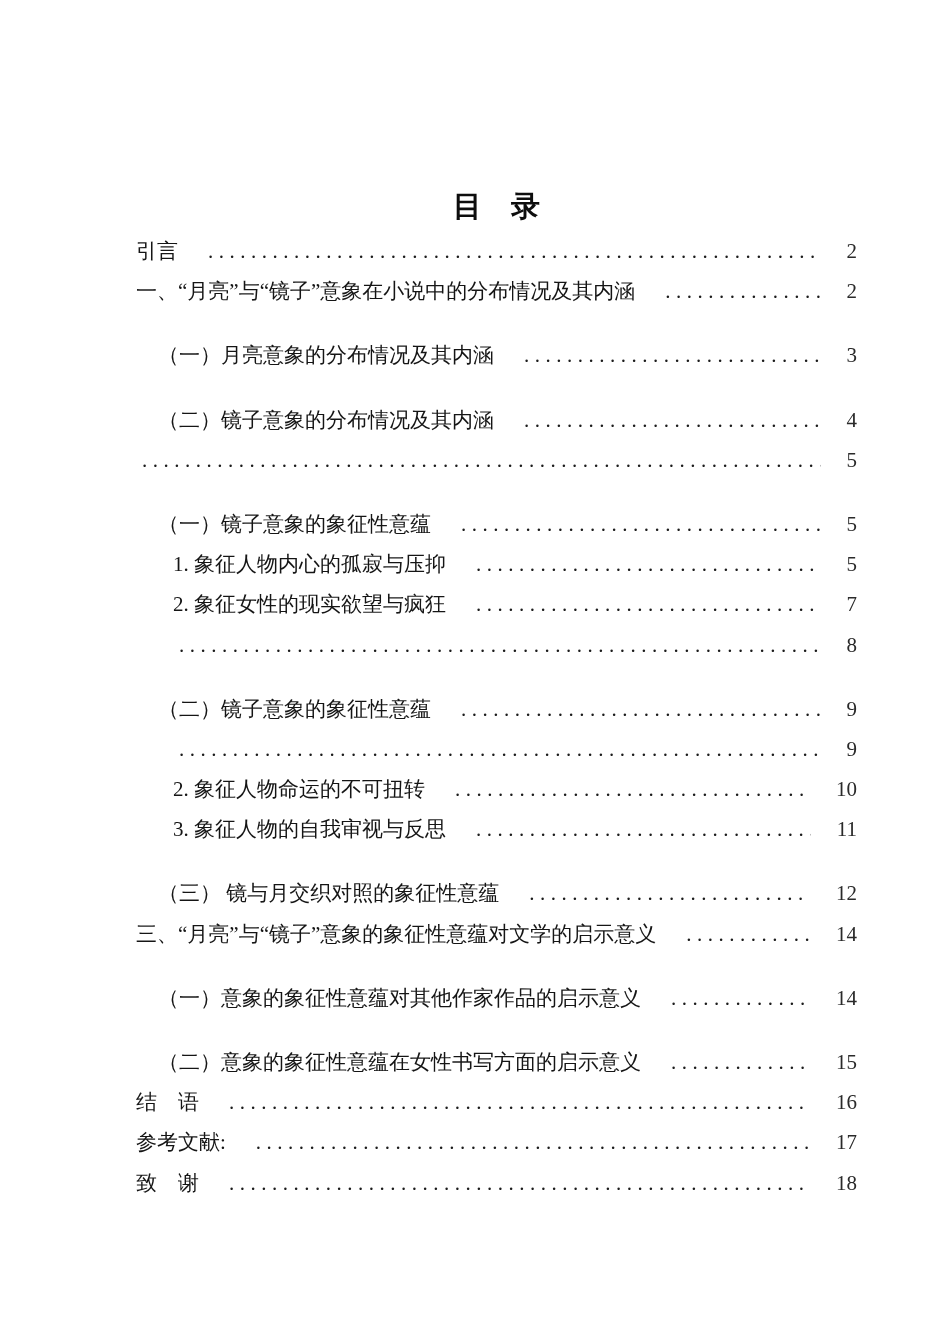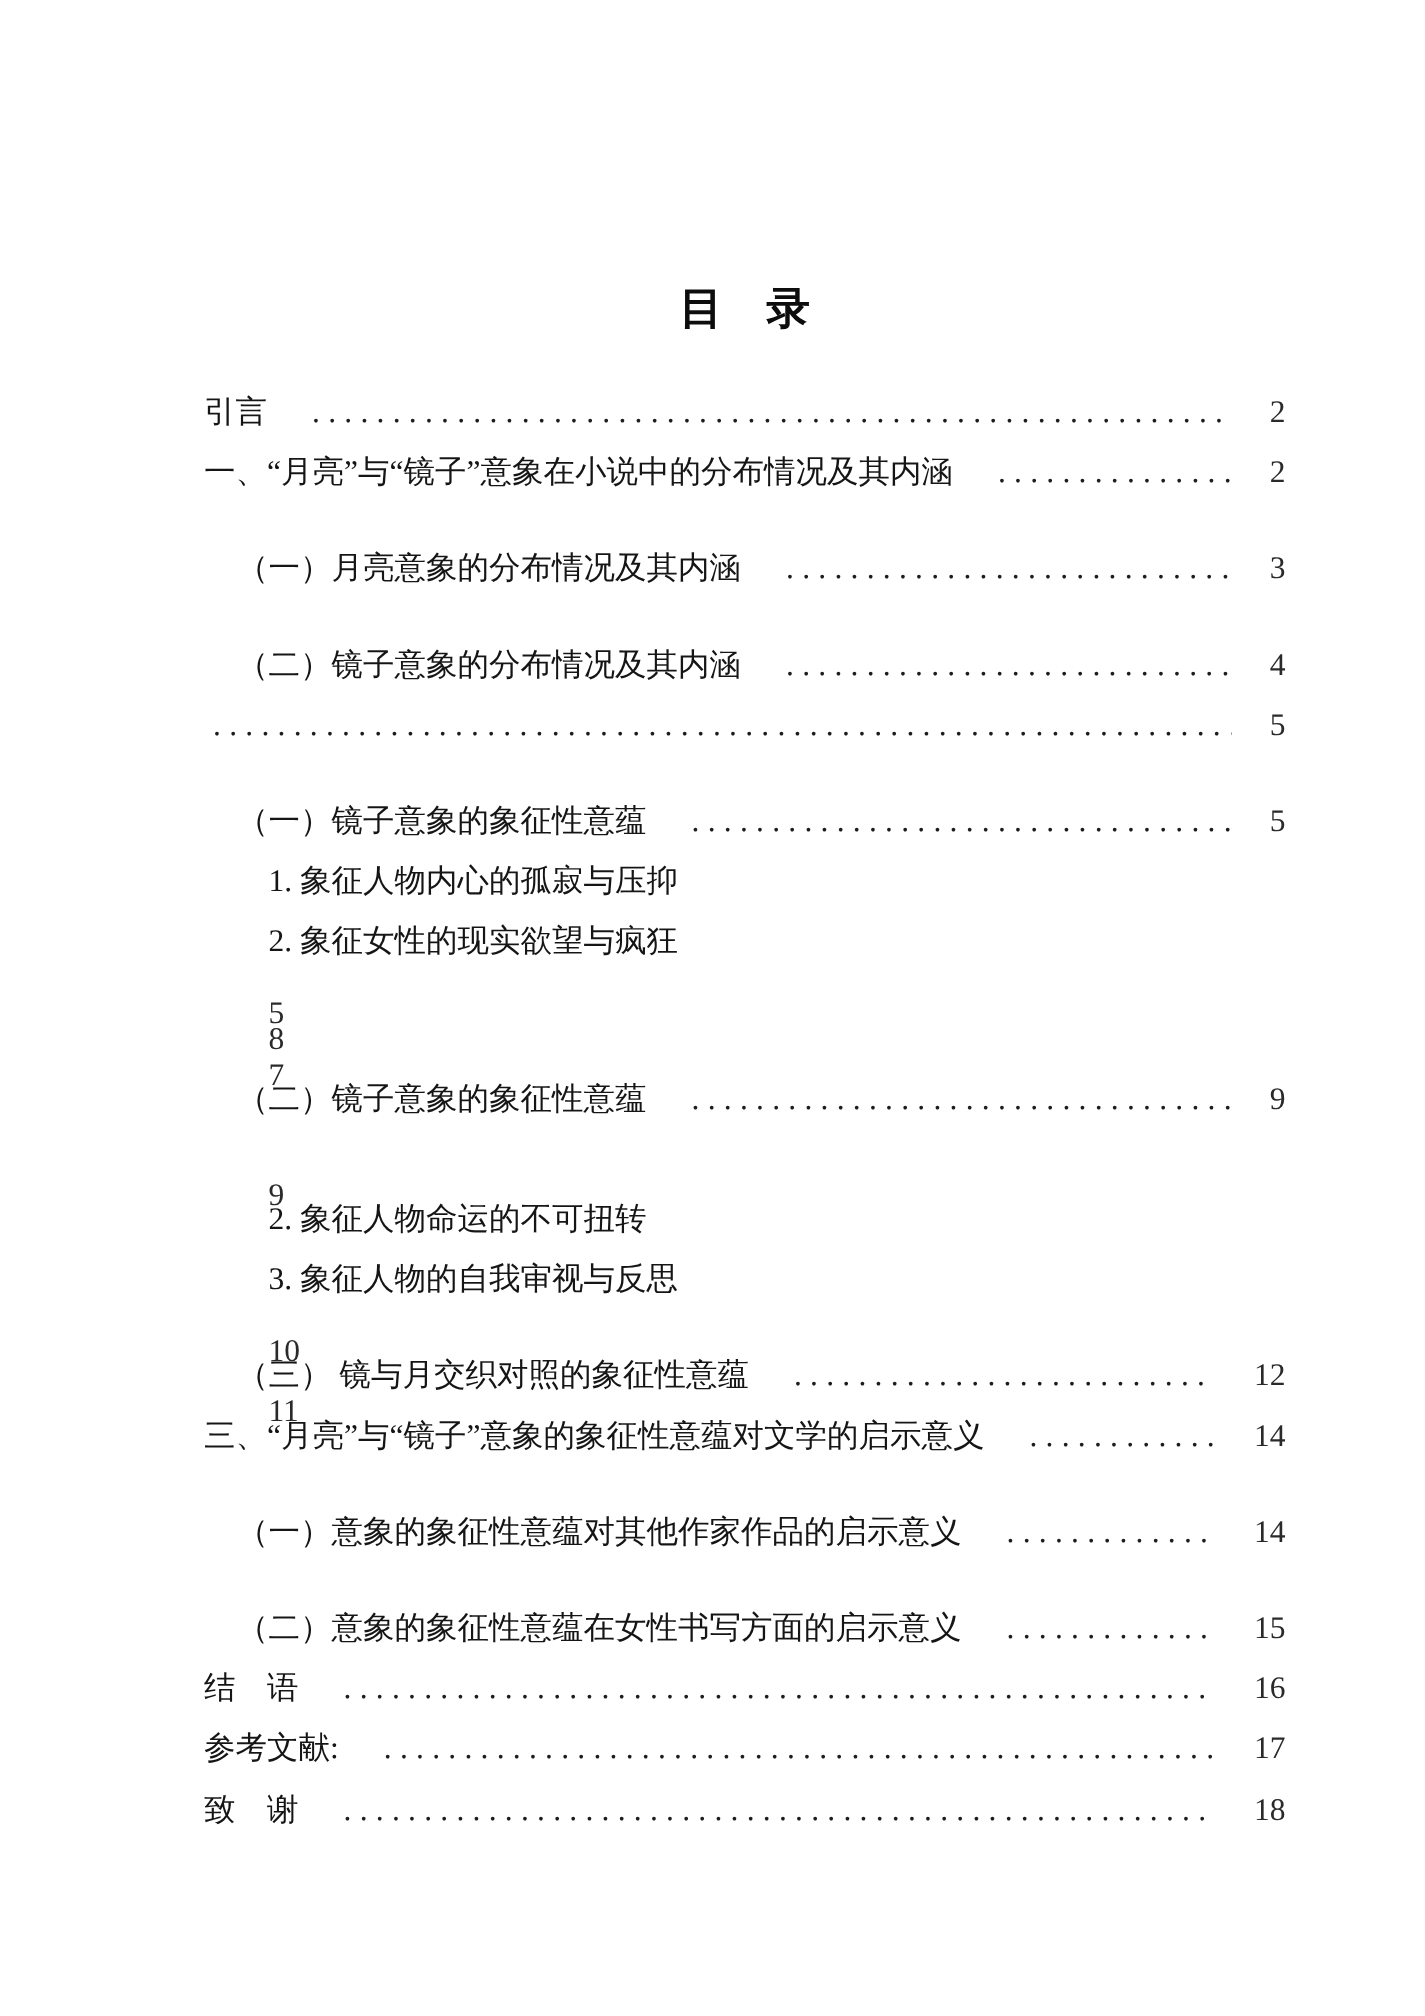--- a/index.html
+++ b/index.html
@@ -13,41 +13,41 @@
     height: 1344px;
     margin: 0 auto;
     background: #ffffff;
     box-sizing: border-box;
     padding: 188px 93px 0 136px;
     font-family: "Liberation Serif", "DejaVu Serif", serif;
     color: #151515;
     overflow: hidden;
   }
   .toc-title {
-    margin: 0 0 30px 0;
+    margin: 0 0 7px 0;
     text-align: center;
     font-size: 29px;
     font-weight: bold;
     line-height: 36px;
     color: #0d0d0d;
   }
   .toc-list {
     width: 100%;
   }
   .toc-line {
     display: flex;
     align-items: baseline;
     height: 40.2px;
     line-height: 40.2px;
     font-size: 21px;
     white-space: nowrap;
     gap: 24px;
   }
   .toc-line.lvl1 { padding-left: 22px; margin-top: 24px; }
-  .toc-line.lvl2 { padding-left: 37px; flex-direction: column; }
+  .toc-line.lvl2 { padding-left: 37px; }
   .toc-text {
     flex: 0 0 auto;
     white-space: nowrap;
   }
   .toc-leader {
     flex: 1 1 auto;
     overflow: hidden;
     white-space: nowrap;
     margin: 0 2px 0 6px;
     min-width: 10px;

